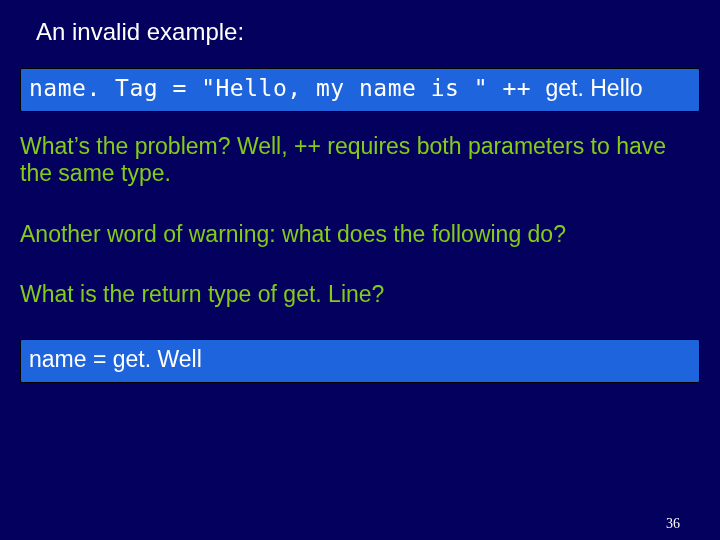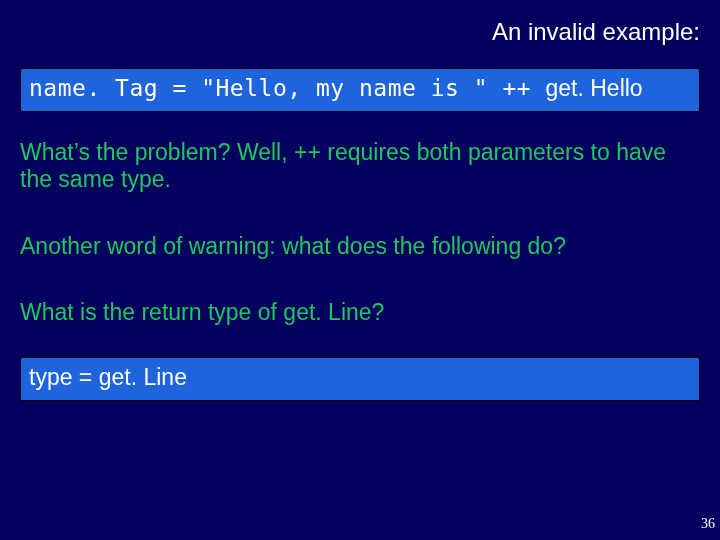--- a/index.html
+++ b/index.html
@@ -19,48 +19,47 @@
   .slide {
     box-sizing: border-box;
     padding: 12px 20px 0 20px;
     display: flex;
     flex-direction: column;
     height: 100%;
   }
   .title {
     font-size: 24px;
     font-weight: normal;
-    margin: 6px 0 22px 4px;
+    margin: 6px 0 22px 16px;
     color: #ffffff;
-    text-align: right;
   }
   .codebox {
     background: #1e64dc;
     border: 1px solid #000;
     border-radius: 2px;
     padding: 6px 8px 8px 8px;
     margin: 0 0 18px 0;
     font-size: 23px;
     line-height: 1.2;
     color: #ffffff;
   }
   .codebox .mono {
     font-family: "Lucida Console", Monaco, Consolas, monospace;
     letter-spacing: 0.5px;
   }
   .body-text {
     font-size: 23px;
     line-height: 1.2;
-    margin: 9px 0 30px 0;
-    color: #22c55e;
+    margin: 3px 0 30px 0;
+    color: #84cc16;
     font-weight: normal;
   }
   .pagenum {
     position: absolute;
-    right: 5px;
+    right: 40px;
     bottom: 8px;
     font-size: 14px;
     font-family: "Times New Roman", serif;
     color: #ffffff;
   }
 </style>
 </head>
 <body>
 
 <div class="slide">
@@ -71,18 +70,18 @@
     <span class="mono">name. Tag = "Hello, my name is " ++ </span><span>get. Hello</span>
   </div>
 
   <div class="body-text">What’s the problem?  Well, ++ requires both parameters to have the same type.</div>
 
   <div class="body-text">Another word of warning: what does the following do?</div>
 
   <div class="body-text">What is the return type of get. Line?</div>
 
   <div class="codebox">
-    <span>type = get. Line</span>
+    <span>name = get. Well</span>
   </div>
 
 </div>
 
 <div class="pagenum">36</div>
 
 </body></html>

